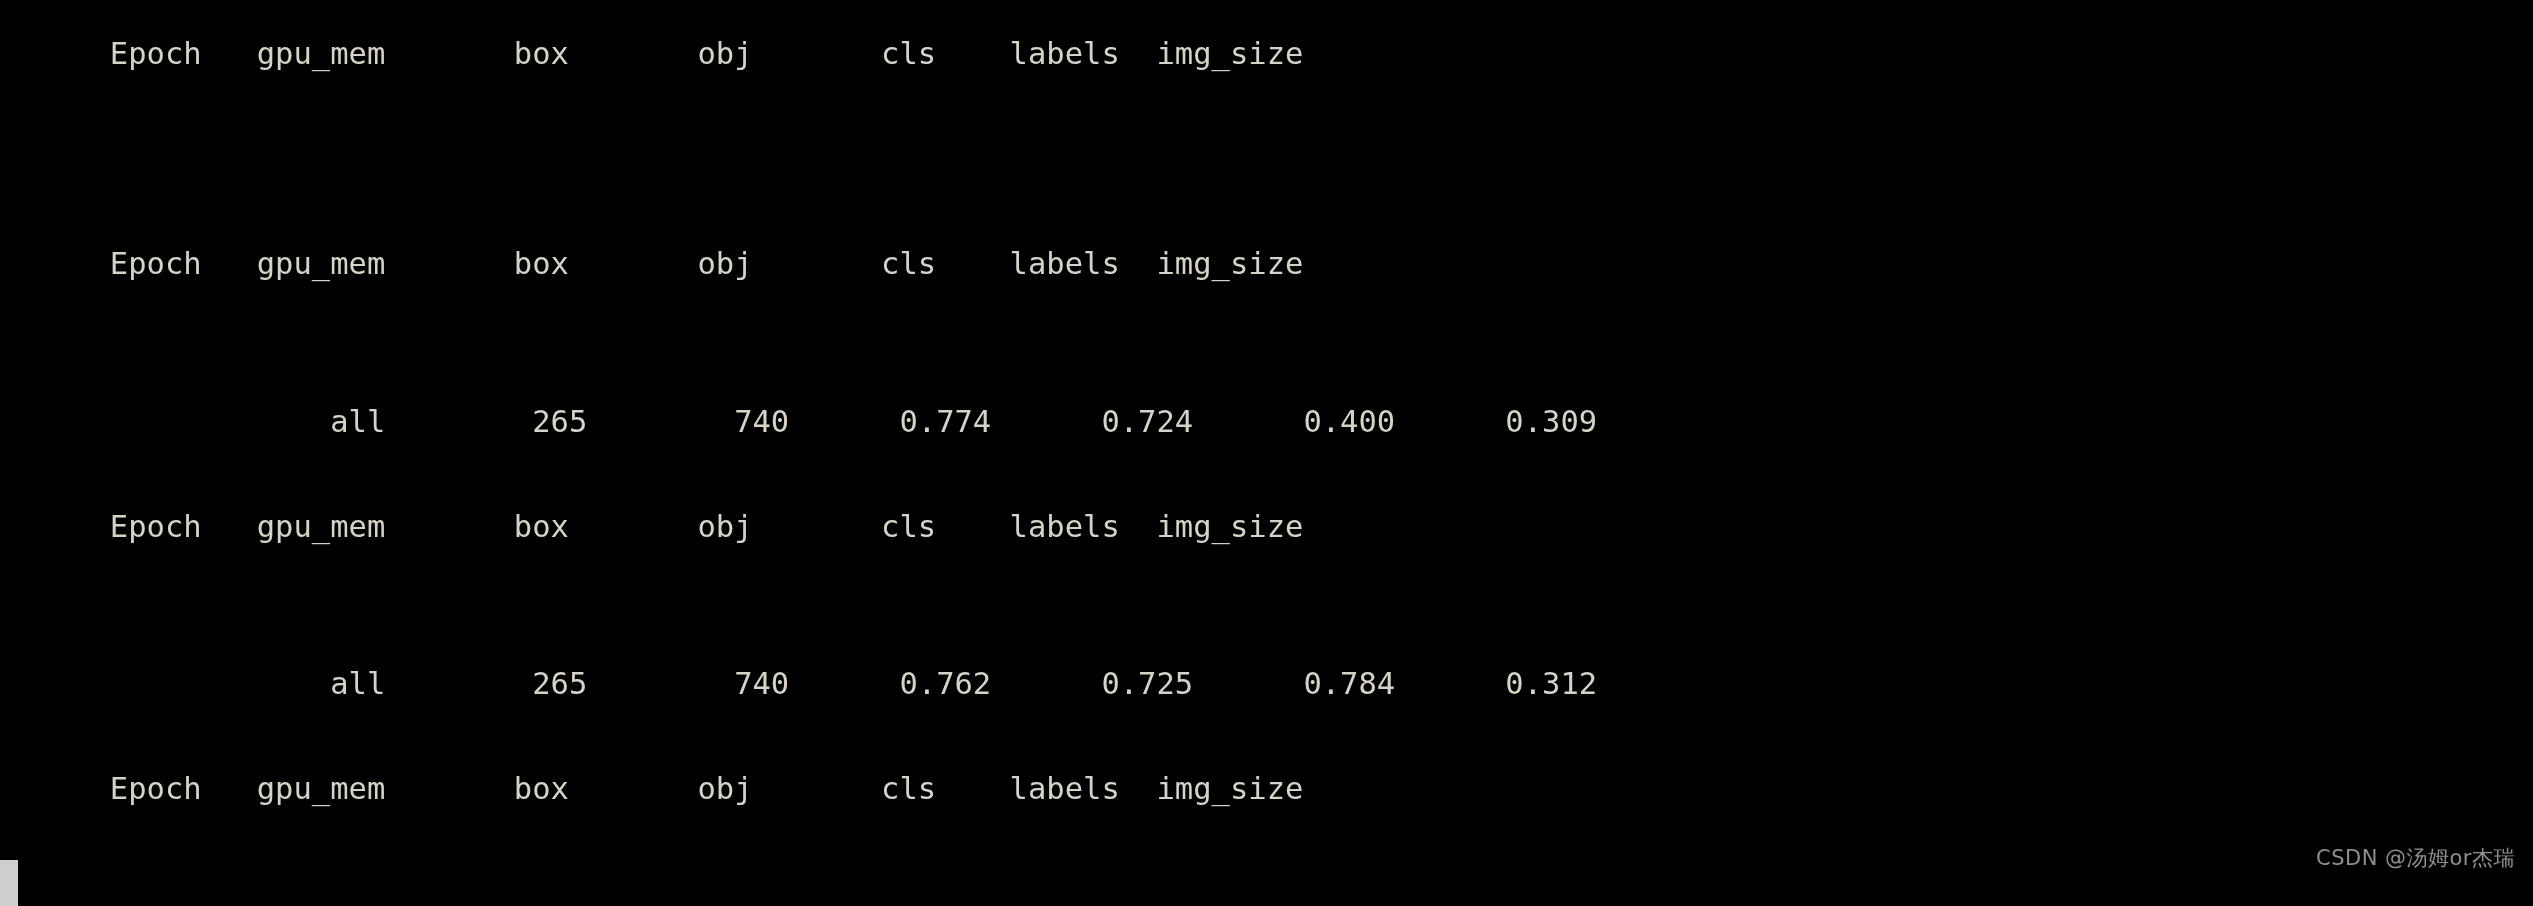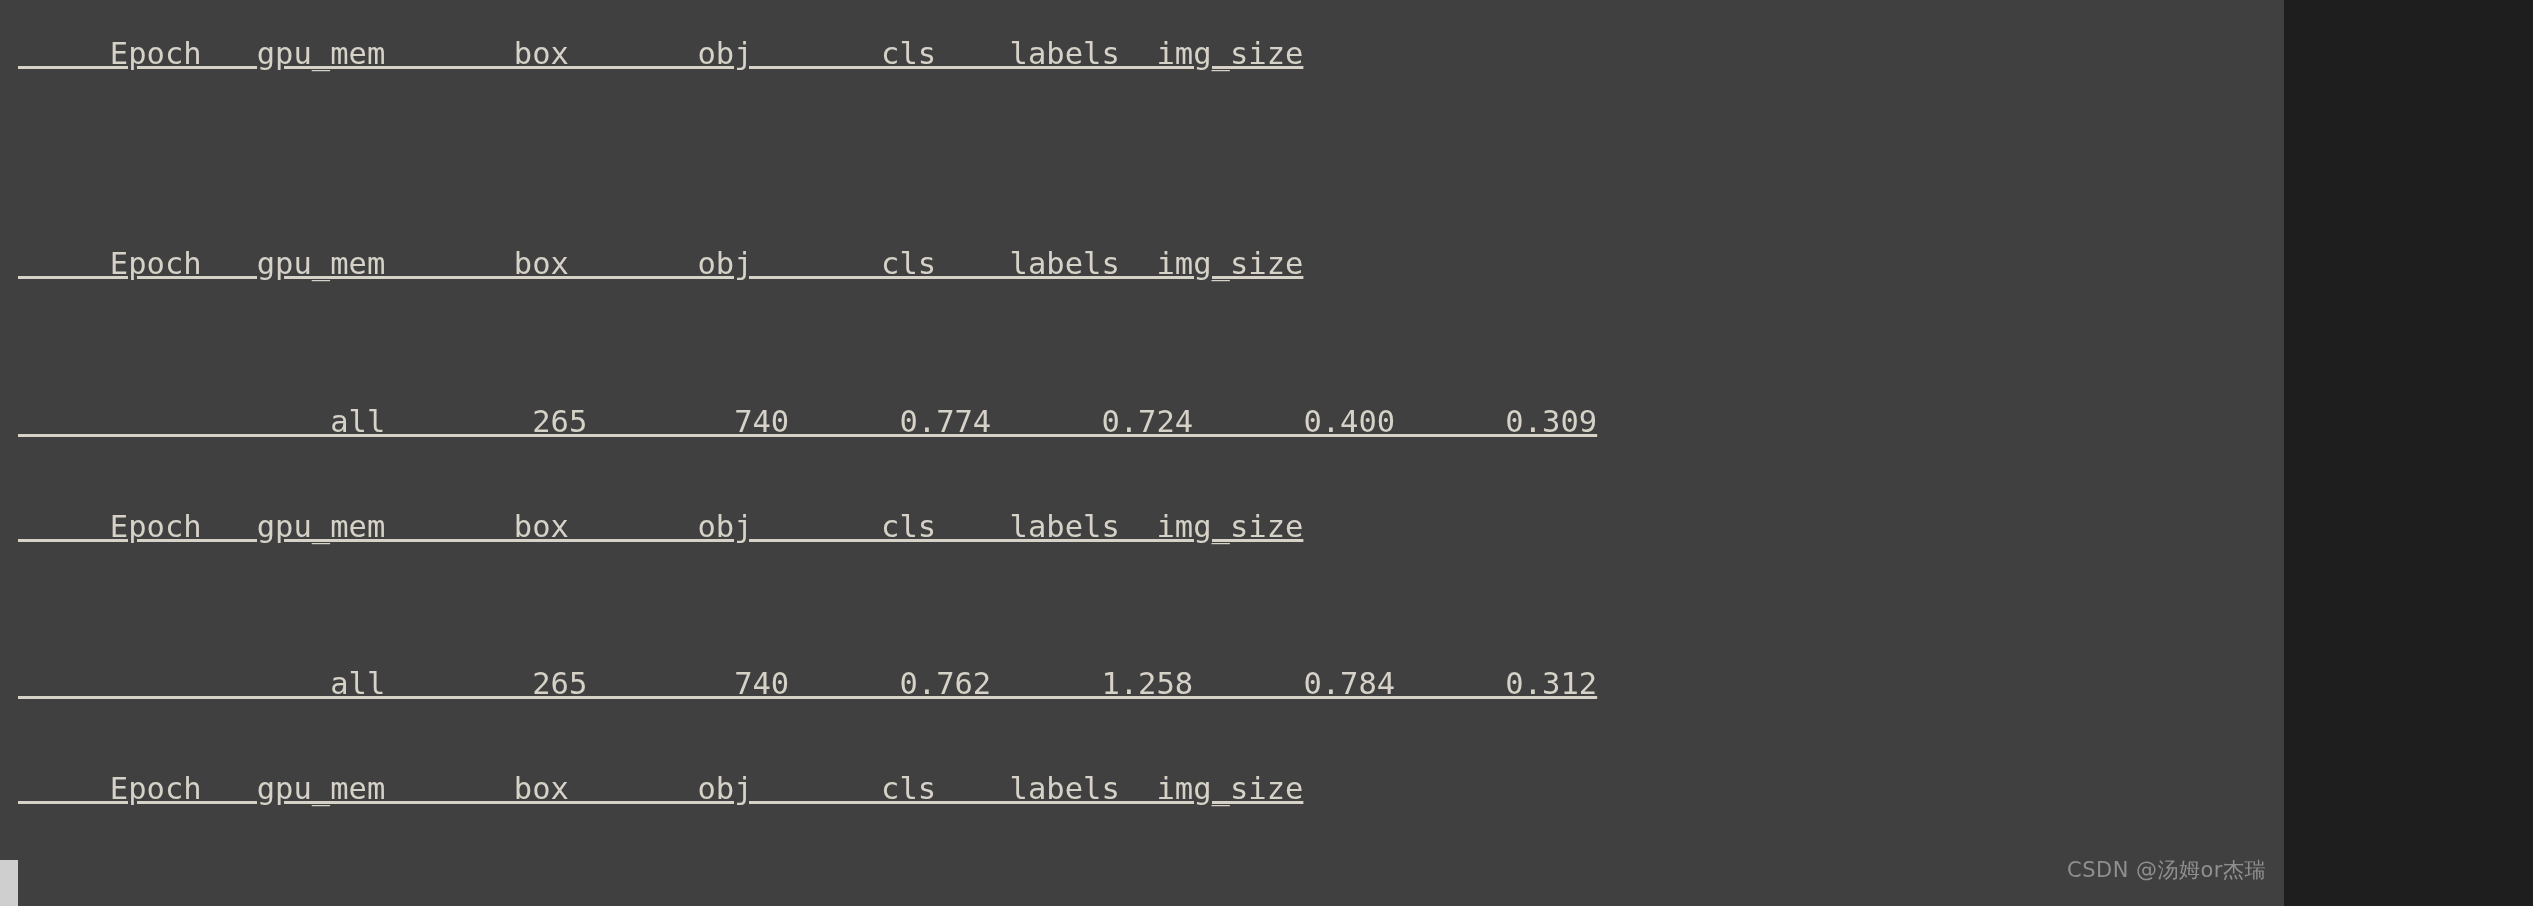--- a/index.html
+++ b/index.html
@@ -9,31 +9,30 @@
   }
   body {
     width: 2533px;
     height: 906px;
     overflow: hidden;
     font-family: "DejaVu Sans Mono", "Liberation Mono", monospace;
   }
 
   #terminal {
     position: relative;
-    width: 2284px;
+    width: 2533px;
     height: 906px;
-    background: #404040;
+    background: #000000;
     color: #d6d2c8;
     font-family: "DejaVu Sans Mono", "Liberation Mono", monospace;
     font-size: 30.5px;
     line-height: 52.5px;
     letter-spacing: 0px;
     box-sizing: border-box;
     padding: 28px 0 0 0;
-    text-decoration: underline;
   }
 
   .blank-line {
     height: 52.5px;
   }
 
   .term-line {
     height: 52.5px;
     white-space: pre;
     display: block;
@@ -47,21 +46,21 @@
     left: 0px;
     bottom: 0px;
     width: 18px;
     height: 46px;
     background: #cfcfcf;
   }
 
   #watermark {
     position: absolute;
     right: 18px;
-    bottom: 10px;
+    bottom: 22px;
     color: #8f8f8f;
     font-family: "DejaVu Sans", "Liberation Sans", sans-serif;
     font-size: 21px;
     letter-spacing: 0.5px;
     white-space: pre;
     margin-left: 16px;
   }
 </style>
 </head>
 <body>
@@ -98,21 +97,21 @@
   <div class="term-line">     Epoch   gpu_mem       box       obj       cls    labels  img_size</div>
 
   <div class="term-line">
     
   </div>
 
   <div class="term-line">
     
   </div>
 
-  <div class="term-line">                 all        265        740      0.762      1.258      0.784      0.312</div>
+  <div class="term-line">                 all        265        740      0.762      0.725      0.784      0.312</div>
 
   <div class="blank-line"></div>
 
   <div class="term-line">     Epoch   gpu_mem       box       obj       cls    labels  img_size</div>
 
   <div class="term-line">
     
   </div>
 
   <div id="hscroll-thumb"></div>

